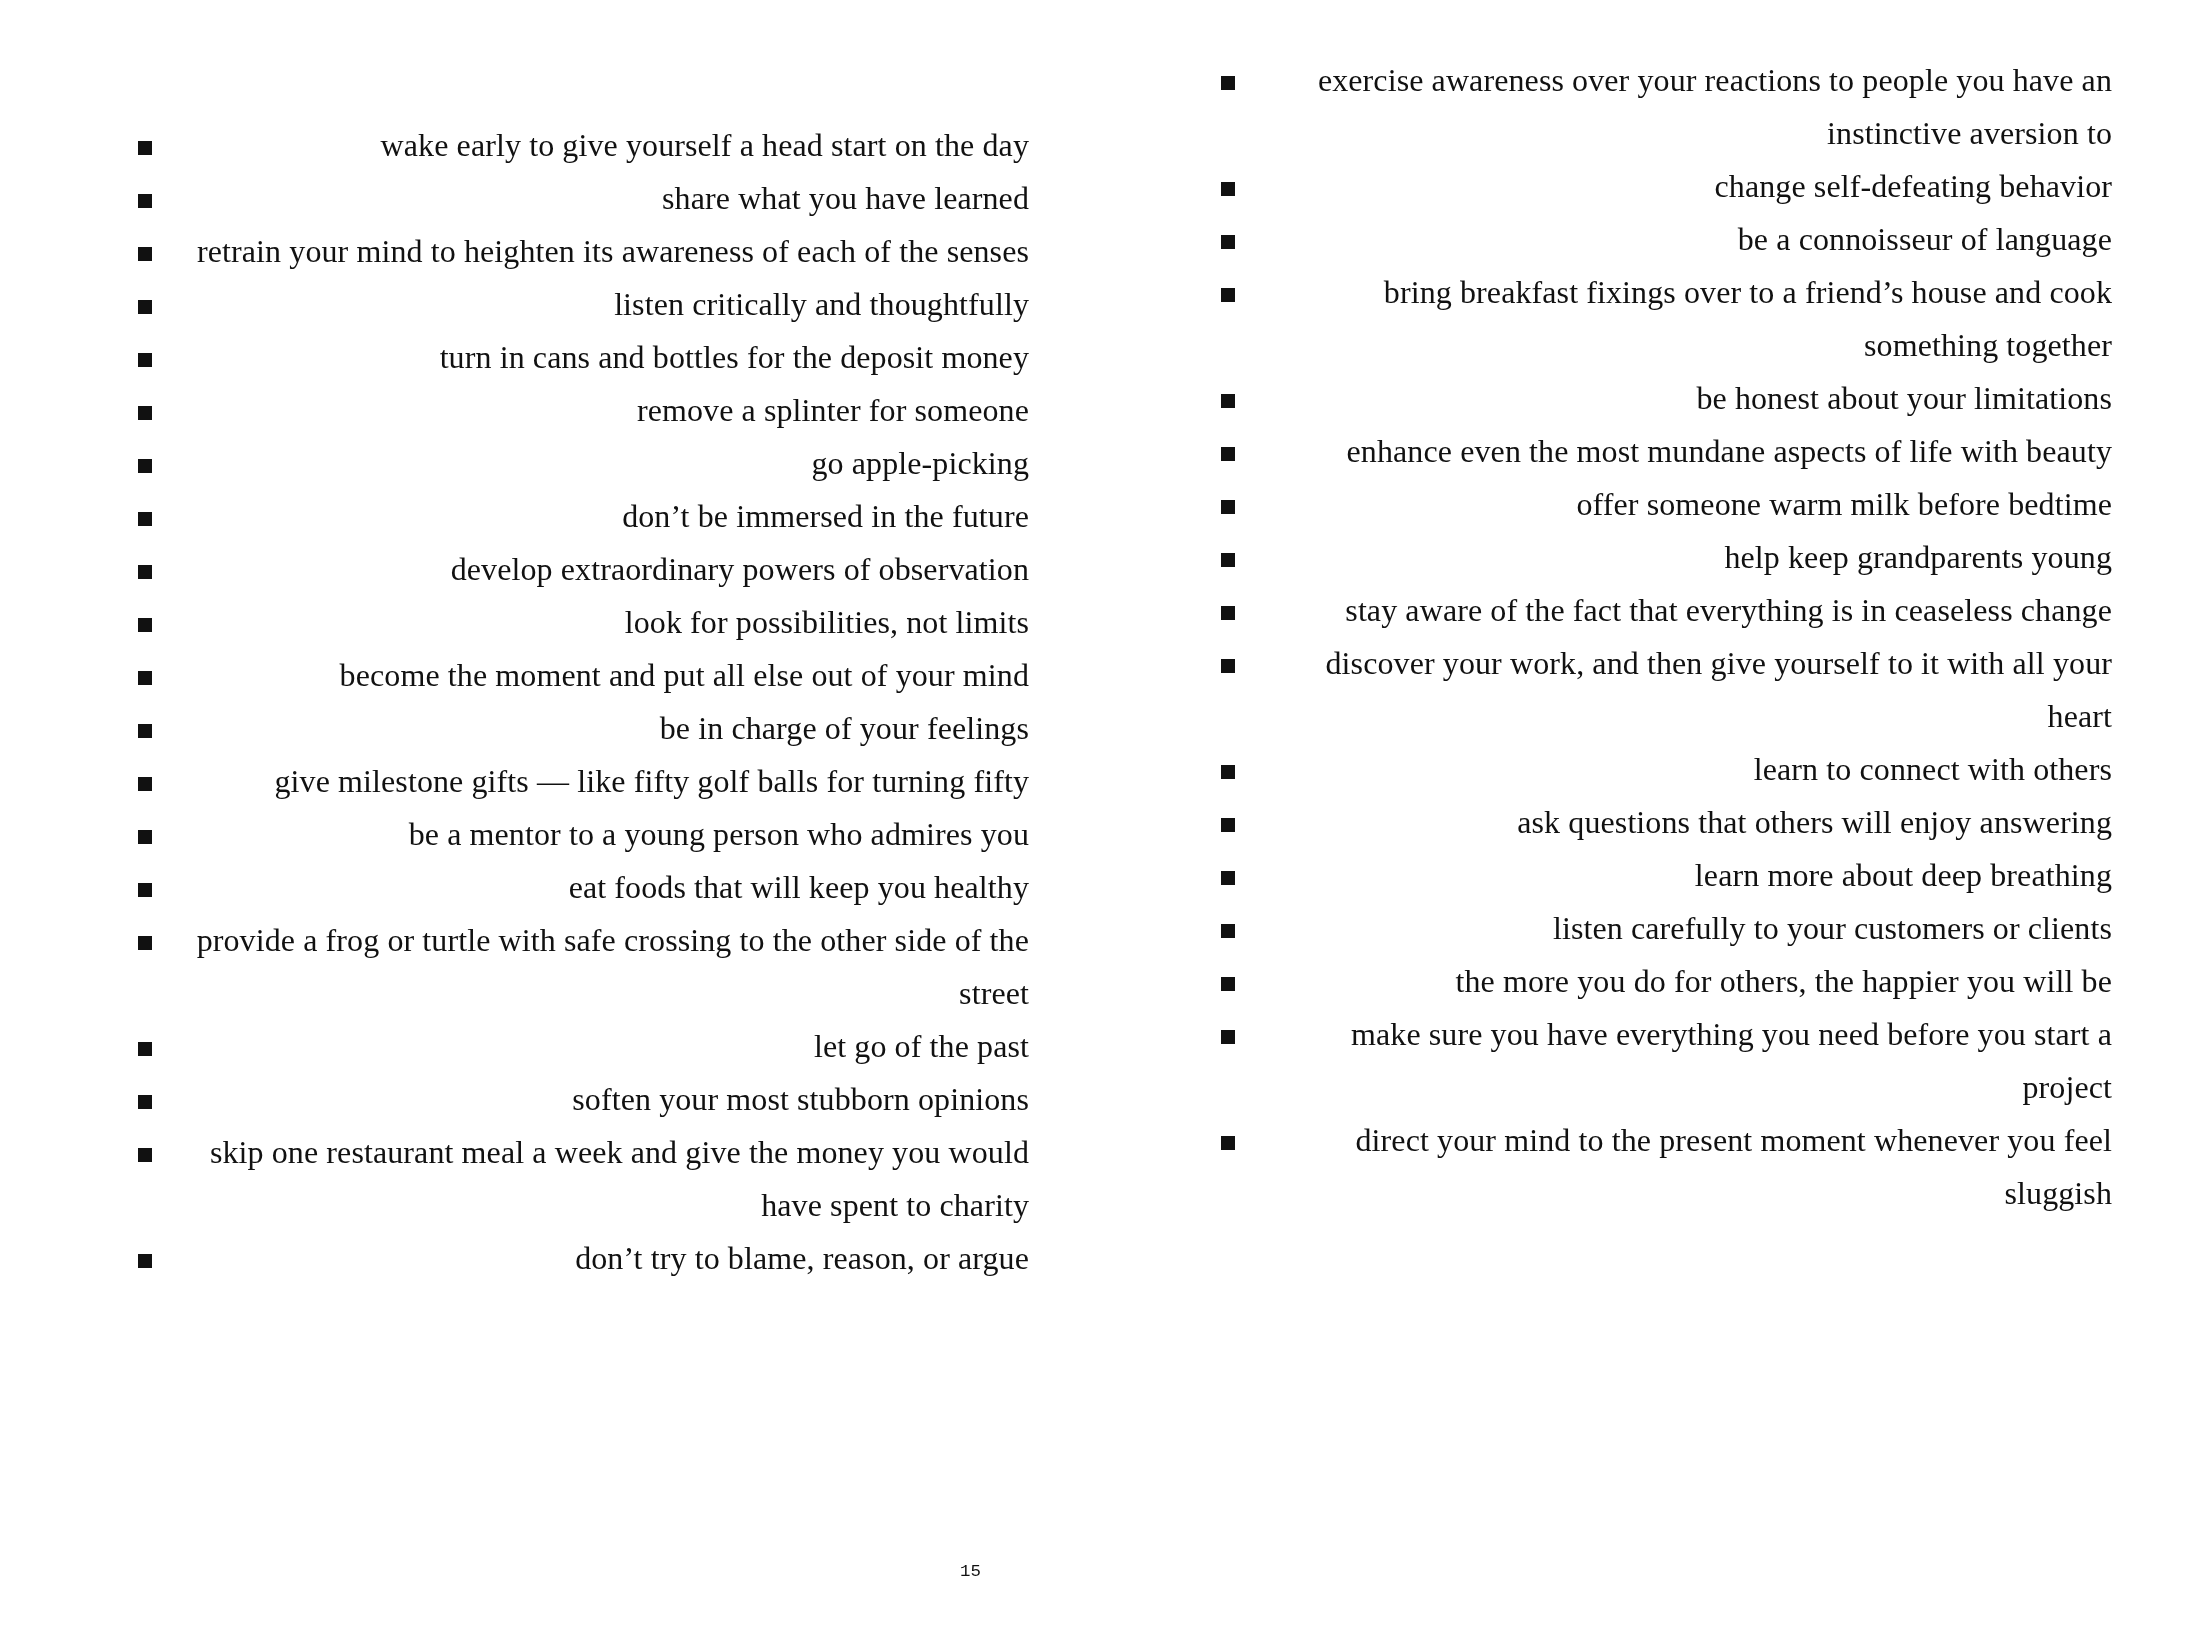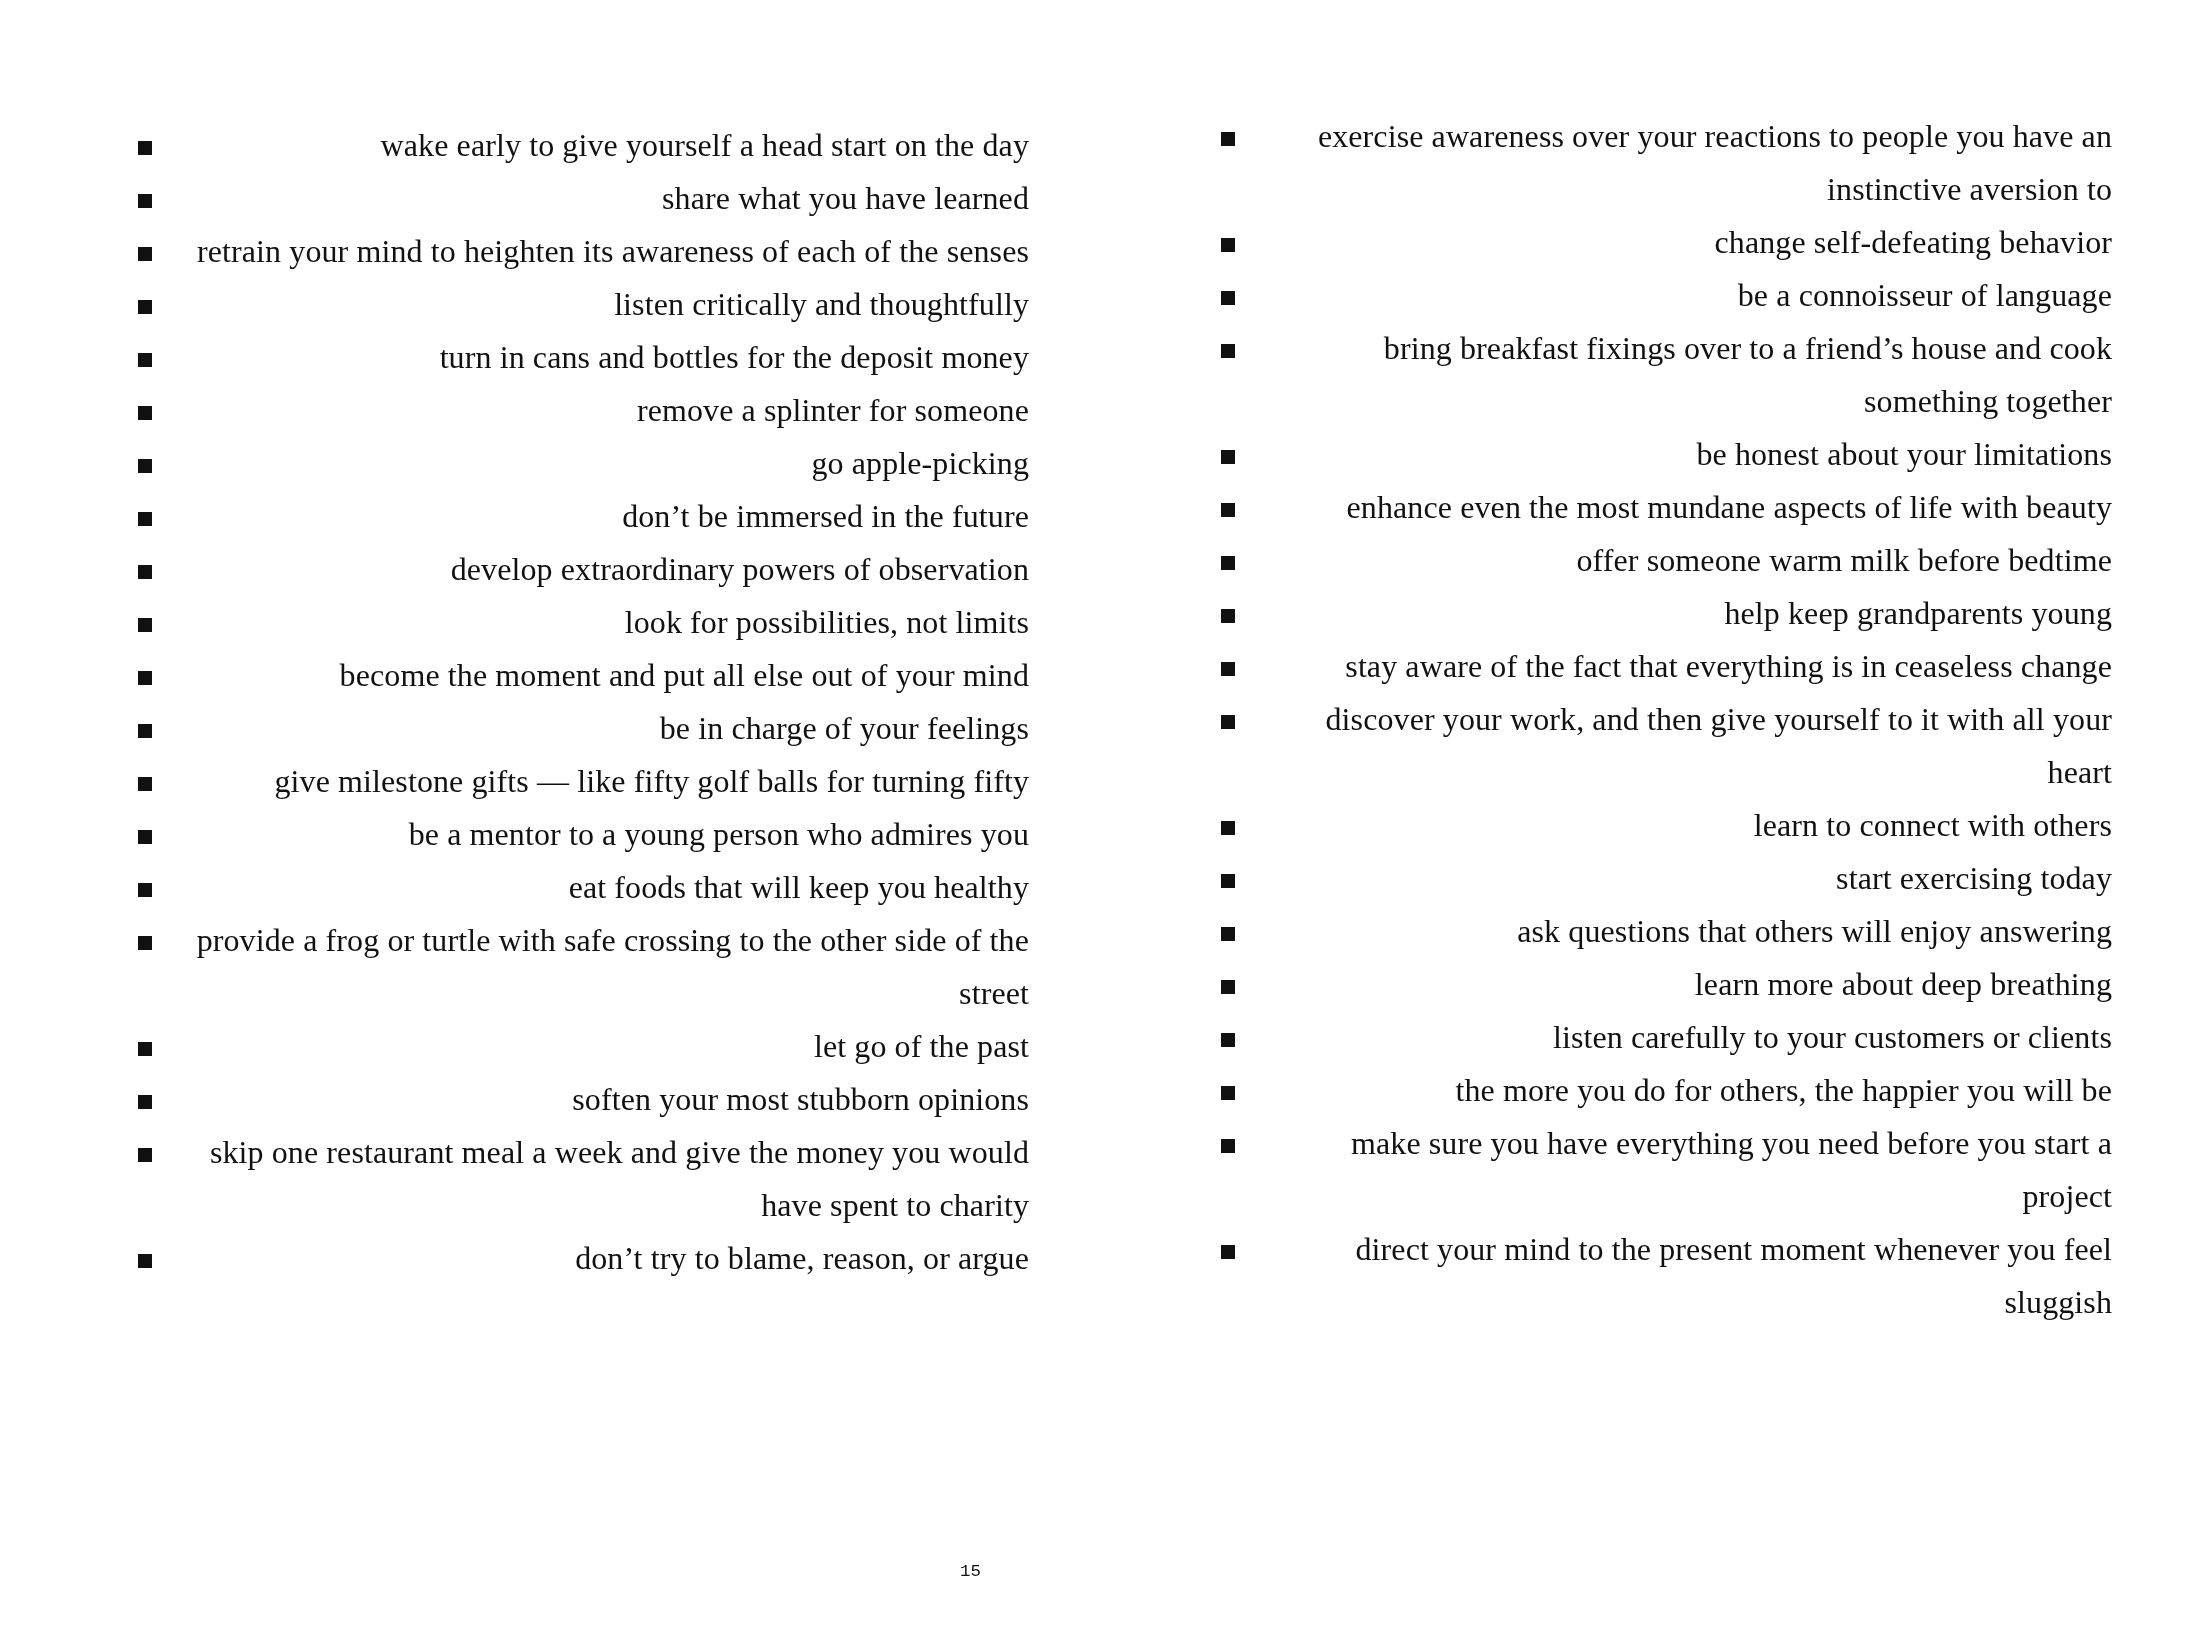--- a/index.html
+++ b/index.html
@@ -25,21 +25,21 @@
   .page {
     position: relative;
     width: 1102px;
     height: 1653px;
     box-sizing: border-box;
   }
   .page-left {
     padding: 119px 73px 0 138px;
   }
   .page-right {
-    padding: 110px 92px 0 119px;
+    padding: 54px 92px 0 119px;
   }
   ul.list {
     list-style: none;
     margin: 0;
     padding: 0;
     text-align: right;
   }
   ul.list li {
     position: relative;
     font-size: 32px;
@@ -106,21 +106,20 @@
         <li><span class="bullet"></span><span>change self-defeating behavior</span></li>
         <li><span class="bullet"></span><span>be a connoisseur of language</span></li>
         <li><span class="bullet"></span><span>bring breakfast fixings over to a friend’s house and cook something together</span></li>
         <li><span class="bullet"></span><span>be honest about your limitations</span></li>
         <li><span class="bullet"></span><span>enhance even the most mundane aspects of life with beauty</span></li>
         <li><span class="bullet"></span><span>offer someone warm milk before bedtime</span></li>
         <li><span class="bullet"></span><span>help keep grandparents young</span></li>
         <li><span class="bullet"></span><span>stay aware of the fact that everything is in ceaseless change</span></li>
         <li><span class="bullet"></span><span>discover your work, and then give yourself to it with all your heart</span></li>
         <li><span class="bullet"></span><span>learn to connect with others</span></li>
-        <li><span class="bullet"></span><span>start exercising today</span></li>
         <li><span class="bullet"></span><span>ask questions that others will enjoy answering</span></li>
         <li><span class="bullet"></span><span>learn more about deep breathing</span></li>
         <li><span class="bullet"></span><span>listen carefully to your customers or clients</span></li>
         <li><span class="bullet"></span><span>the more you do for others, the happier you will be</span></li>
         <li><span class="bullet"></span><span>make sure you have everything you need before you start a project</span></li>
         <li><span class="bullet"></span><span>direct your mind to the present moment whenever you feel sluggish</span></li>
       </ul>
 
   </div>
 

